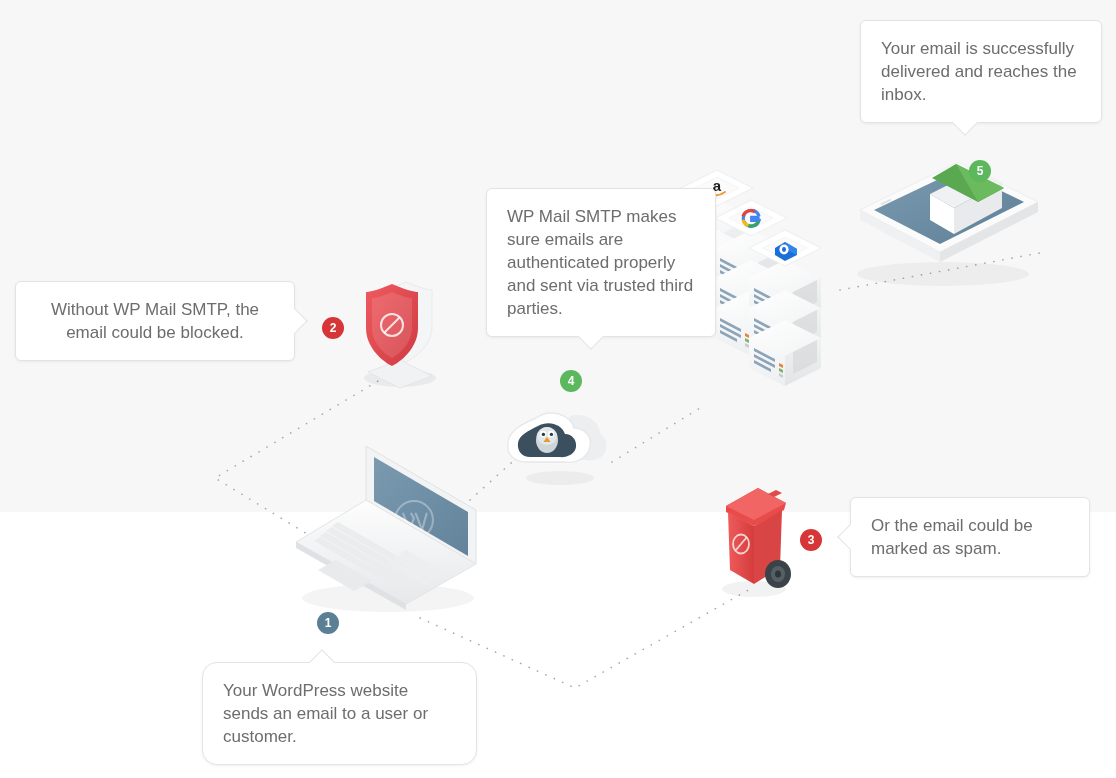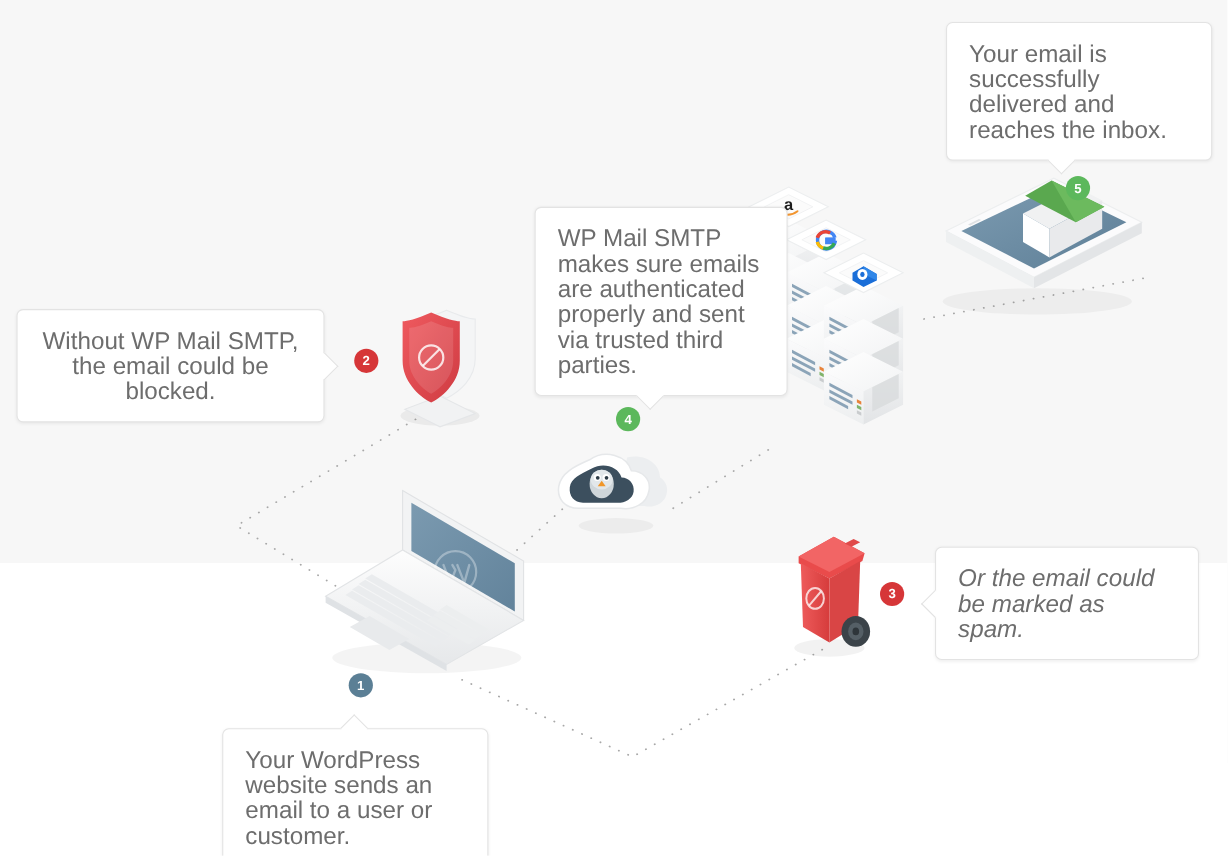--- a/index.html
+++ b/index.html
@@ -42,21 +42,21 @@
   }
   
   .callout {
     position: absolute;
     background: #ffffff;
     border: 1px solid #e3e3e3;
     border-radius: 6px;
     box-shadow: 0 1px 3px rgba(0,0,0,0.06);
     box-sizing: border-box;
     color: #6d6d6d;
-    font-size: 22px;
+    font-size: 17px;
     line-height: 23px;
     padding: 16px 20px;
   }
   .callout p { margin: 0; }
 
   
   .tail {
     position: absolute;
     width: 17px; height: 17px;
     background: #ffffff;
@@ -86,22 +86,22 @@
   .tail-up { 
     top: -10px;
     left: 110px;
     border-right: none;
     border-bottom: none;
   }
 
   #callout-blocked   { left: 15px;  top: 281px; width: 280px; text-align: center; }
   #callout-smtp      { left: 486px; top: 188px; width: 230px; }
   #callout-delivered { left: 860px; top: 20px;  width: 242px; }
-  #callout-spam      { left: 850px; top: 497px; width: 240px; font-style: italic; }
-  #callout-sends     { left: 202px; top: 662px; width: 242px; }
+  #callout-spam      { left: 850px; top: 497px; width: 240px; }
+  #callout-sends     { left: 202px; top: 662px; width: 275px; border-radius: 15px; }
 
   
   .badge {
     position: absolute;
     width: 22px; height: 22px;
     border-radius: 50%;
     color: #ffffff;
     font-size: 12px;
     font-weight: bold;
     line-height: 22px;

